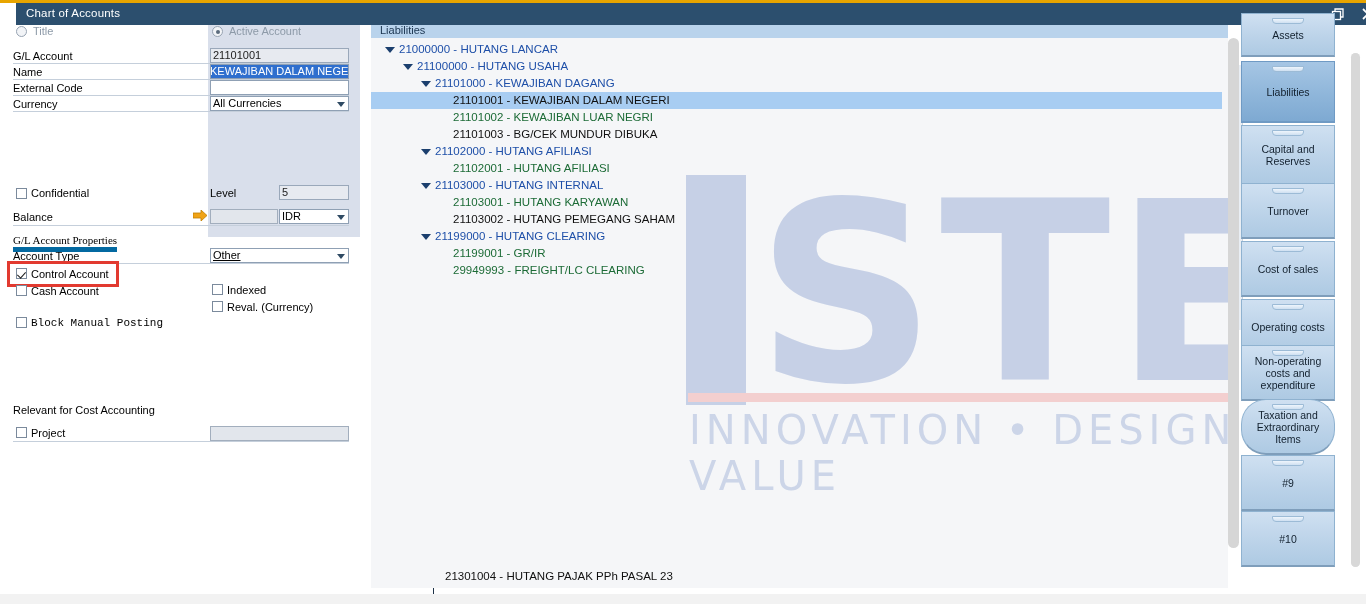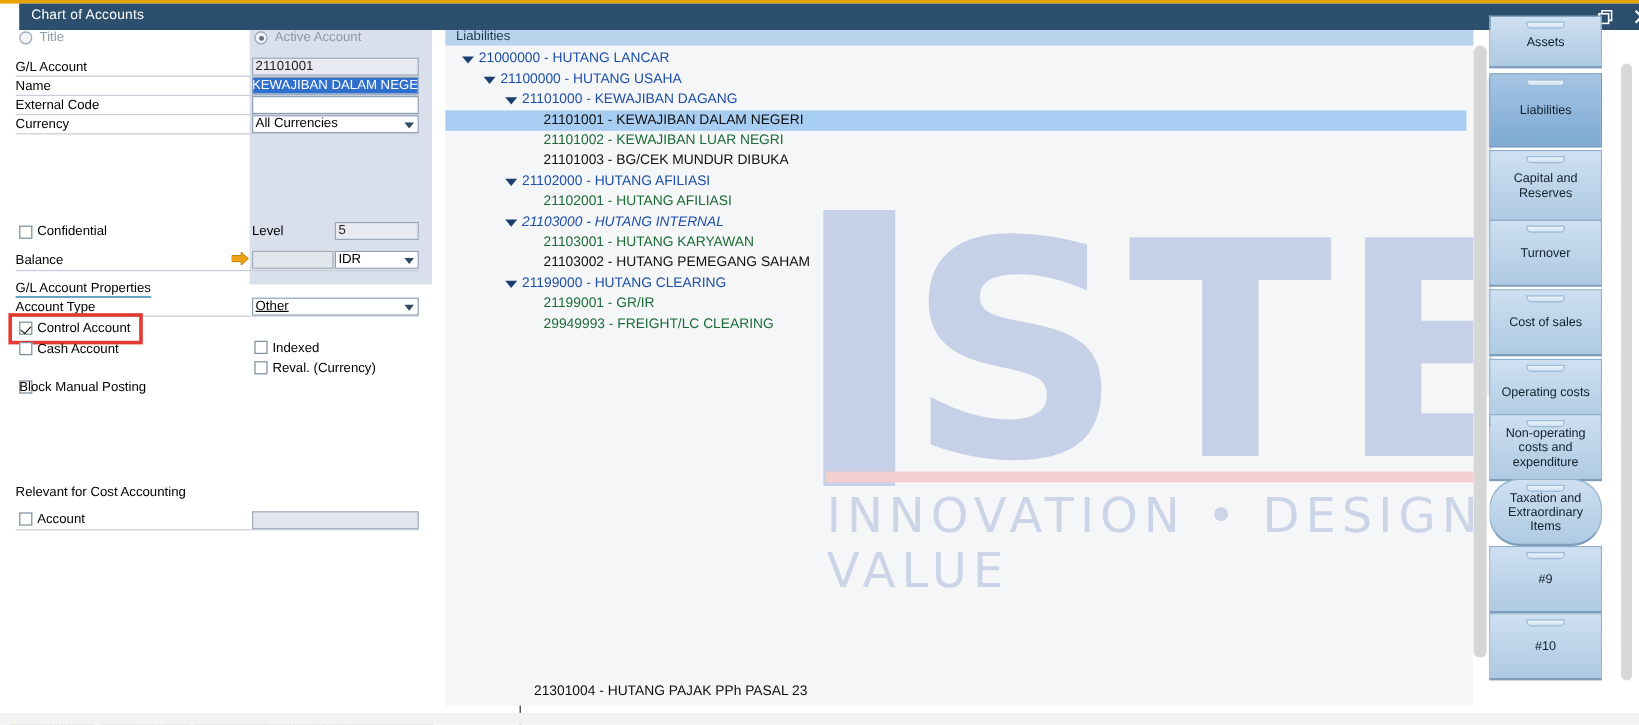--- a/index.html
+++ b/index.html
@@ -298,21 +298,21 @@
       <svg width="15" height="11" viewBox="0 0 15 11">
         <polygon points="0,3 8,3 8,0 14,5.5 8,11 8,8 0,8" fill="#f0a316" stroke="#c07d00" stroke-width="0.8"></polygon>
       </svg>
     </div>
     <div class="fld greyed" style="left:210px; top:184px; width:68px;"></div>
     <div class="combo" style="left:279px; top:184px; width:70px;">
       <span>IDR</span>
       <span class="arw"></span>
     </div>
 
-    <div class="lbl" style="left:13px; top:208px; border-bottom:1px solid #0369a1;">G/L Account Properties</div>
+    <div class="lbl" style="left:13px; top:208px; border-bottom:5px solid #0369a1;font-family:Liberation Serif, serif;">G/L Account Properties</div>
 
     <div class="lbl" style="left:13px; top:224px;">Account Type</div>
     <div class="underline-row" style="top:238px;"></div>
     <div class="combo" style="left:210px; top:223px; width:139px;text-decoration:underline;">
       <span>Other</span>
       <span class="arw"></span>
     </div>
 
     <div class="cbx checked" style="left:16px; top:243px;"></div>
     <div class="lbl" style="left:31px; top:242px;">Control Account</div>
@@ -320,26 +320,26 @@
 
     <div class="cbx" style="left:16px; top:260px;"></div>
     <div class="lbl" style="left:31px; top:259px;">Cash Account</div>
 
     <div class="cbx" style="left:212px; top:259px;"></div>
     <div class="lbl" style="left:227px; top:258px;">Indexed</div>
     <div class="cbx" style="left:212px; top:276px;"></div>
     <div class="lbl" style="left:227px; top:275px;">Reval. (Currency)</div>
 
     <div class="cbx" style="left:16px; top:292px;"></div>
-    <div class="lbl" style="left:16px; top:291px;">Block Manual Posting</div>
+    <div class="lbl" style="left:31px; top:291px;font-family:Liberation Mono, monospace;">Block Manual Posting</div>
 
     <div class="lbl" style="left:13px; top:378px;">Relevant for Cost Accounting</div>
     <div class="underline-row" style="top:416px;"></div>
     <div class="cbx" style="left:16px; top:402px;"></div>
-    <div class="lbl" style="left:31px; top:401px;">Account</div>
+    <div class="lbl" style="left:31px; top:401px;">Project</div>
     <div class="fld greyed" style="left:210px; top:401px; width:139px;"></div>
 
     <div class="btnbar">
       <div class="btn" style="left:8px; top:0; width:70px;">
         <span class="accent"></span>
         <span>Update</span>
       </div>
       <div class="btn" style="left:84px; top:0; width:74px;">
         <span>Cancel</span>
       </div>
@@ -385,21 +385,21 @@
         <div class="tree-row" style="top: 101px;">
           <span class="tree-label c-black" style="left: 82px;">21101003 - BG/CEK MUNDUR DIBUKA</span>
         </div>
         <div class="tree-row" style="top: 118px;">
           <span class="tw" style="left: 50px;"></span>
           <span class="tree-label c-blue" style="left: 64px;">21102000 - HUTANG AFILIASI</span>
         </div>
         <div class="tree-row" style="top: 135px;">
           <span class="tree-label c-green" style="left: 82px;">21102001 - HUTANG AFILIASI</span>
         </div>
-        <div class="tree-row" style="top: 152px; font-style: italic;">
+        <div class="tree-row" style="top: 152px;">
           <span class="tw" style="left: 50px;"></span>
           <span class="tree-label c-blue" style="left: 64px;">21103000 - HUTANG INTERNAL</span>
         </div>
         <div class="tree-row" style="top: 169px;">
           <span class="tree-label c-green" style="left: 82px;">21103001 - HUTANG KARYAWAN</span>
         </div>
         <div class="tree-row" style="top: 186px;">
           <span class="tree-label c-black" style="left: 82px;">21103002 - HUTANG PEMEGANG SAHAM</span>
         </div>
         <div class="tree-row" style="top: 203px;">

